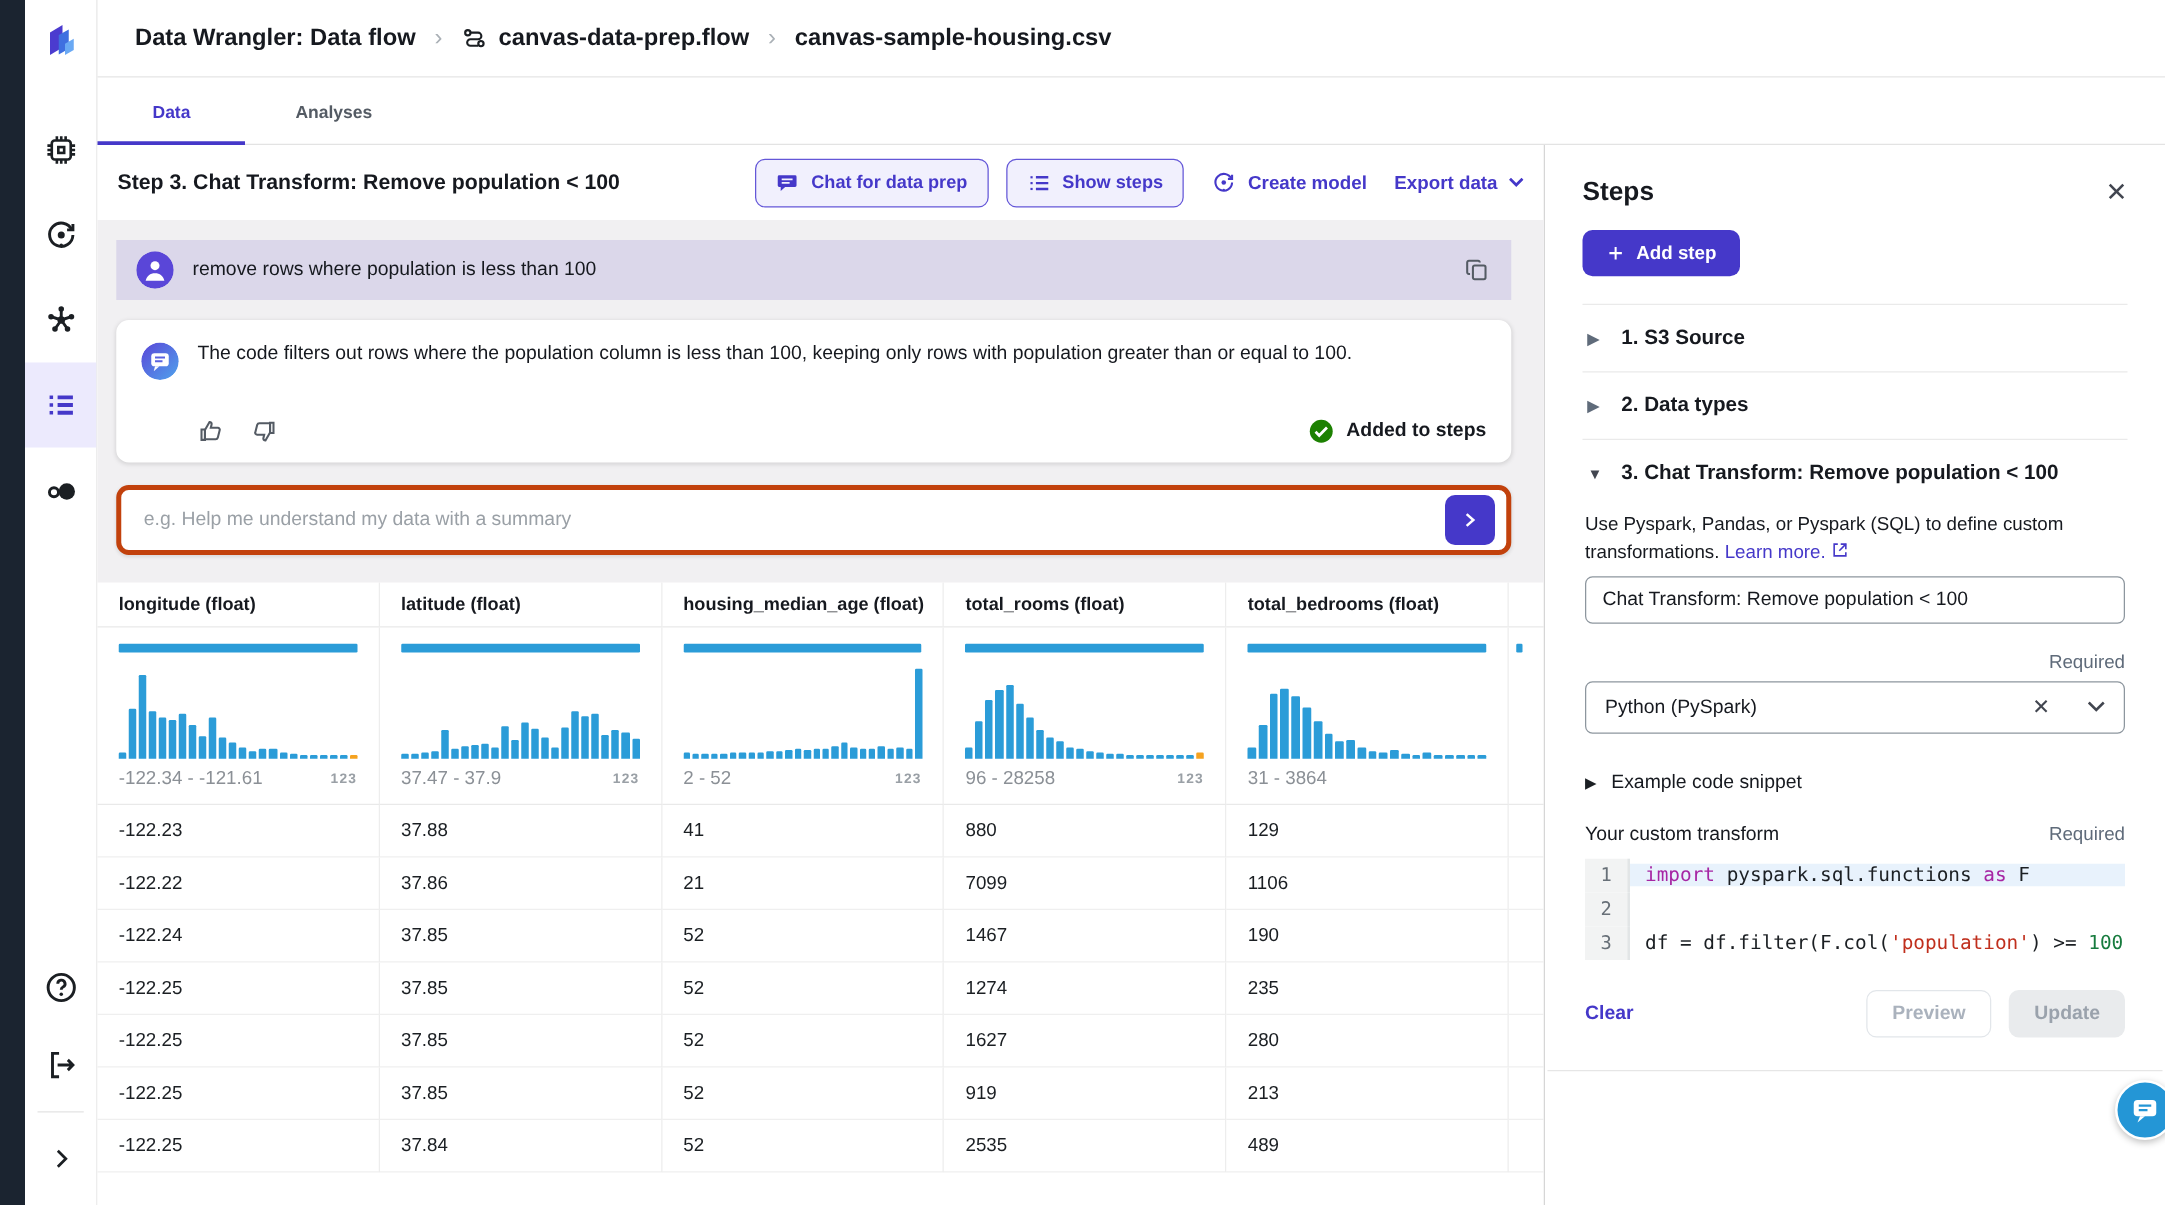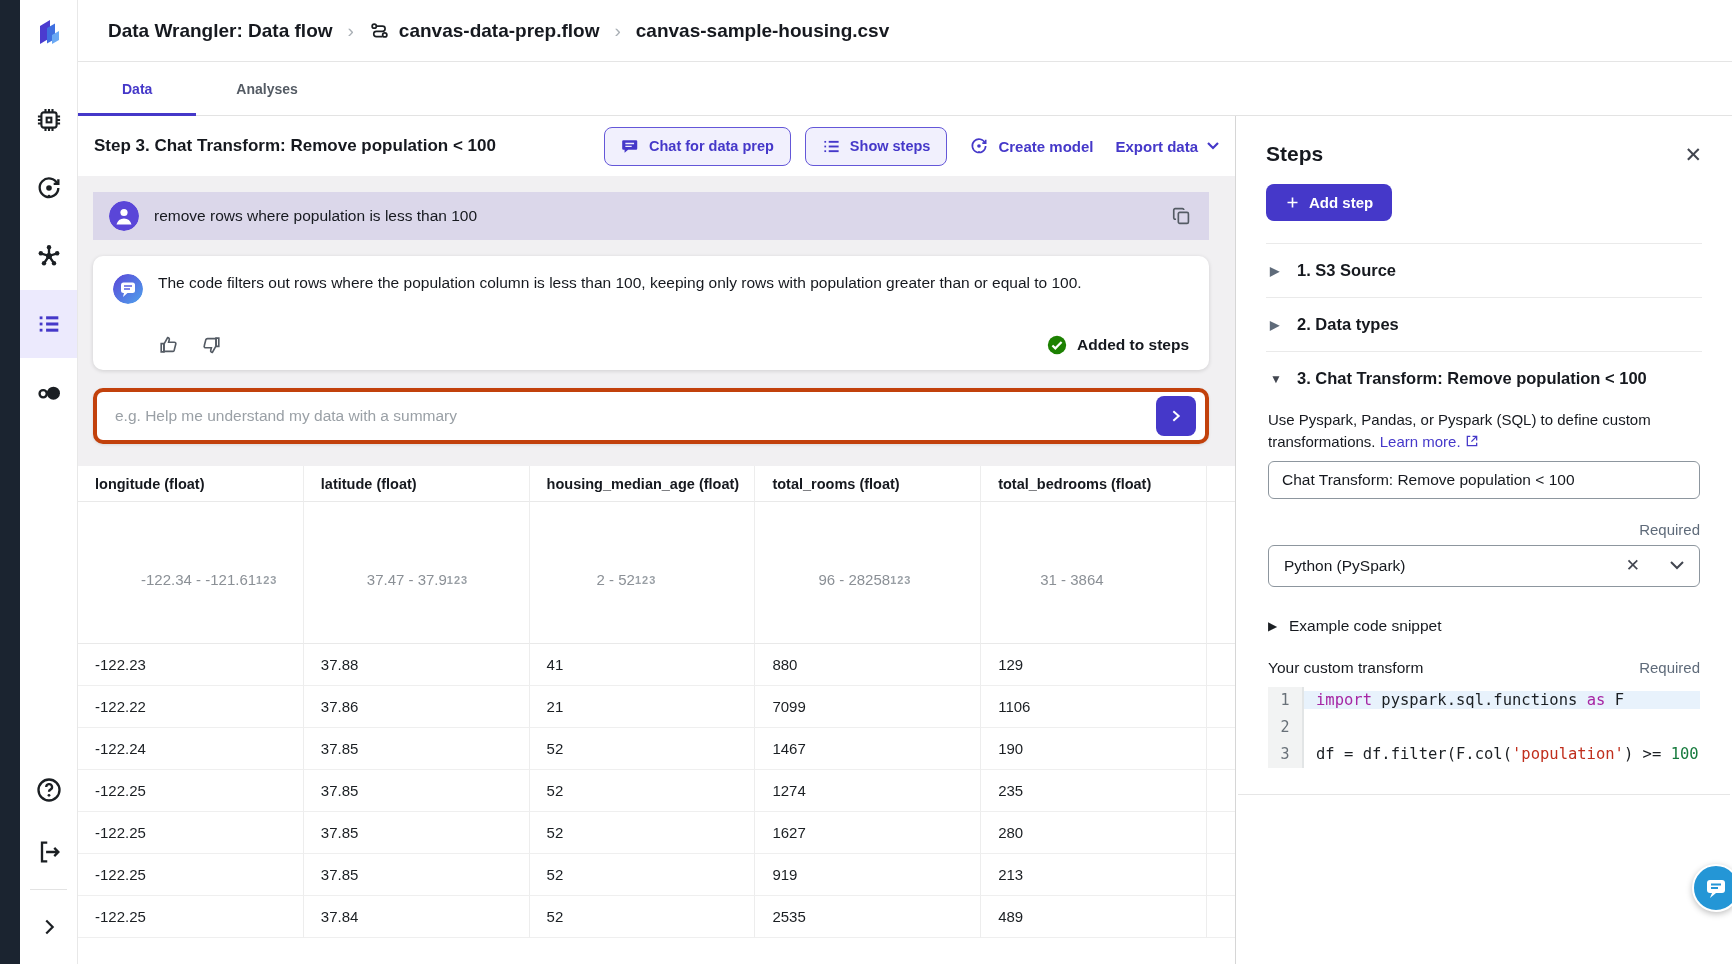--- a/index.html
+++ b/index.html
@@ -72,21 +72,21 @@
   .send-btn { width:40px; height:40px; border-radius:8px; background:#4538c9; border:none;
     display:flex; align-items:center; justify-content:center; cursor:pointer; flex:none; }
 
   
   .tbl { display:grid; grid-template-columns:repeat(5, 1fr) 28px; flex:1; min-height:0;
     align-content:start; }
   .th { height:36px; display:flex; align-items:center; padding-left:17px; font-weight:700;
     font-size:14.5px; border-bottom:1px solid #e9e9e9; border-right:1px solid #ededed;
     white-space:nowrap; overflow:hidden; }
   .hist-cell { height:142px; border-right:1px solid #ededed; border-bottom:1px solid #e9e9e9;
-    padding:13px 17px 6px; display:flex; flex-direction:row; }
+    padding:13px 17px 6px; display:flex; flex-direction:column; }
   .hist-top { height:7px; background:#2b9cd8; border-radius:1px; flex:none; }
   .hist-bars { margin-top:9px; height:76px; display:flex; align-items:flex-end; gap:2px; flex:none; }
   .hist-bars .bar { flex:1; background:#2b9cd8; border-radius:1px 1px 0 0; }
   .hist-bars .bar.orange { background:#f5a220; }
   .hist-range { margin-top:7px; display:flex; align-items:center; justify-content:space-between; }
   .hist-range .rng { font-size:15px; color:#8b9096; white-space:nowrap; }
   .badge123 { font-size:11px; font-weight:700; color:#9aa0a6; letter-spacing:1px; }
   .td { height:42px; display:flex; align-items:center; padding-left:17px; font-size:15px;
     color:#1b1f23; border-bottom:1px solid #efefef; border-right:1px solid #ededed; }
   .sliver { border-right:none !important; padding-left:6px !important; }
@@ -632,20 +632,25 @@
               <div class="code-line">
                 <span class="ln">2</span>
                 <span class="lc"></span>
               </div>
               <div class="code-line">
                 <span class="ln">3</span>
                 <span class="lc"><span class="tok-plain">df = df.filter(F.col(</span><span class="tok-string">'population'</span><span class="tok-plain">) &gt;= </span><span class="tok-number">100</span></span>
               </div>
             </div>
 
+          <div class="actions">
+            <button class="clear-btn">Clear</button>
+            <button class="preview-btn">Preview</button>
+            <button class="update-btn">Update</button>
+          </div>
           <div class="panel-divider"></div>
         </div>
 
         <div class="float-chat">
           <svg width="24" height="24" viewBox="0 0 24 24">
             <rect x="3" y="4" width="18" height="13" rx="3" fill="#fff"></rect>
             <path d="M8 17l-2 5 6-5z" fill="#fff"></path>
             <path d="M7 8.5h10 M7 12h7" stroke="#2496d6" stroke-width="1.8"></path>
           </svg>
         </div>

